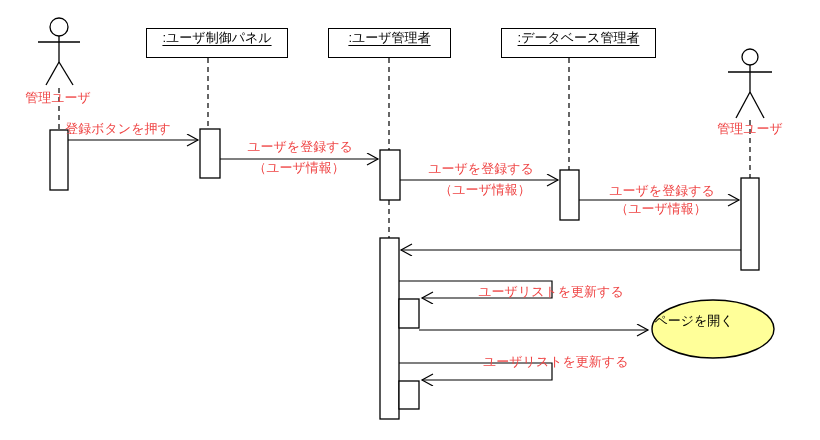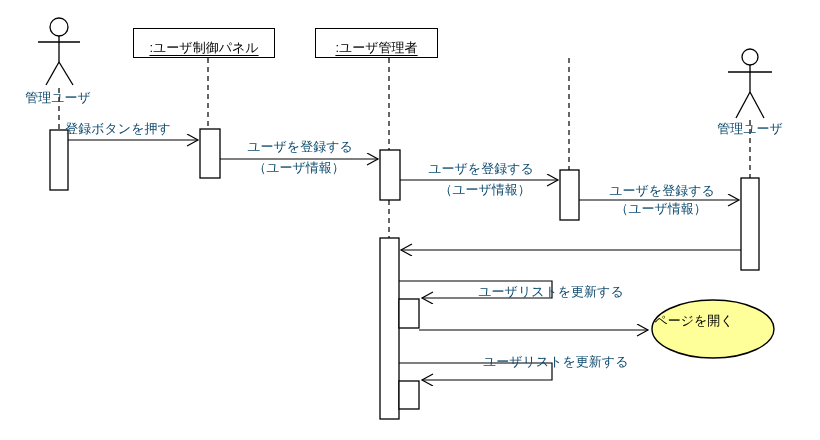--- a/index.html
+++ b/index.html
@@ -12,31 +12,32 @@
     color: #000000;
     overflow: hidden;
   }
   svg.layer { position: absolute; left: 0; top: 0; }
   .lbl {
     position: absolute;
     font-size: 13px;
     line-height: 16px;
     text-align: center;
     white-space: nowrap;
-    color: #0c4a6e;
+    color: #ef4444;
   }
   .obj-box {
     position: absolute;
     border: 1.4px solid #000;
     background: #fff;
     display: flex;
-    align-items: flex-end;
+    align-items: flex-start;
     justify-content: center;
     font-size: 13px;
     box-sizing: border-box;
+    margin-left: 13px;
   }
   .obj-box span { text-decoration: underline; text-underline-offset: 3px; white-space: nowrap; }
   .note-text {
     position: absolute;
     font-size: 13px;
     line-height: 17px;
     text-align: center;
     white-space: nowrap;
   }
 </style>
@@ -101,20 +102,23 @@
 
     <ellipse cx="713" cy="329" rx="61" ry="29" stroke="#000" stroke-width="1.4" fill="#FFFF99"></ellipse>
   </svg>
 
   <div class="obj-box" style="left:133px; top:28px; width:142px; height:30px;">
     <span>:ユーザ制御パネル</span>
   </div>
   <div class="obj-box" style="left:315px; top:28px; width:123px; height:30px;">
     <span>:ユーザ管理者</span>
   </div>
+  <div class="obj-box" style="left:488px; top:28px; width:155px; height:30px;">
+    <span>:データベース管理者</span>
+  </div>
 
   <div class="lbl" style="left:16px; top:90px; width:84px;">管理ユーザ</div>
   <div class="lbl" style="left:704px; top:121px; width:92px;">管理ユーザ</div>
 
   <div class="lbl" style="left:56px; top:121px; width:124px;">登録ボタンを押す</div>
 
   <div class="lbl" style="left:238px; top:139px; width:124px;">ユーザを登録する</div>
   <div class="lbl" style="left:237px; top:160px; width:124px;">（ユーザ情報）</div>
 
   <div class="lbl" style="left:419px; top:161px; width:124px;">ユーザを登録する</div>

